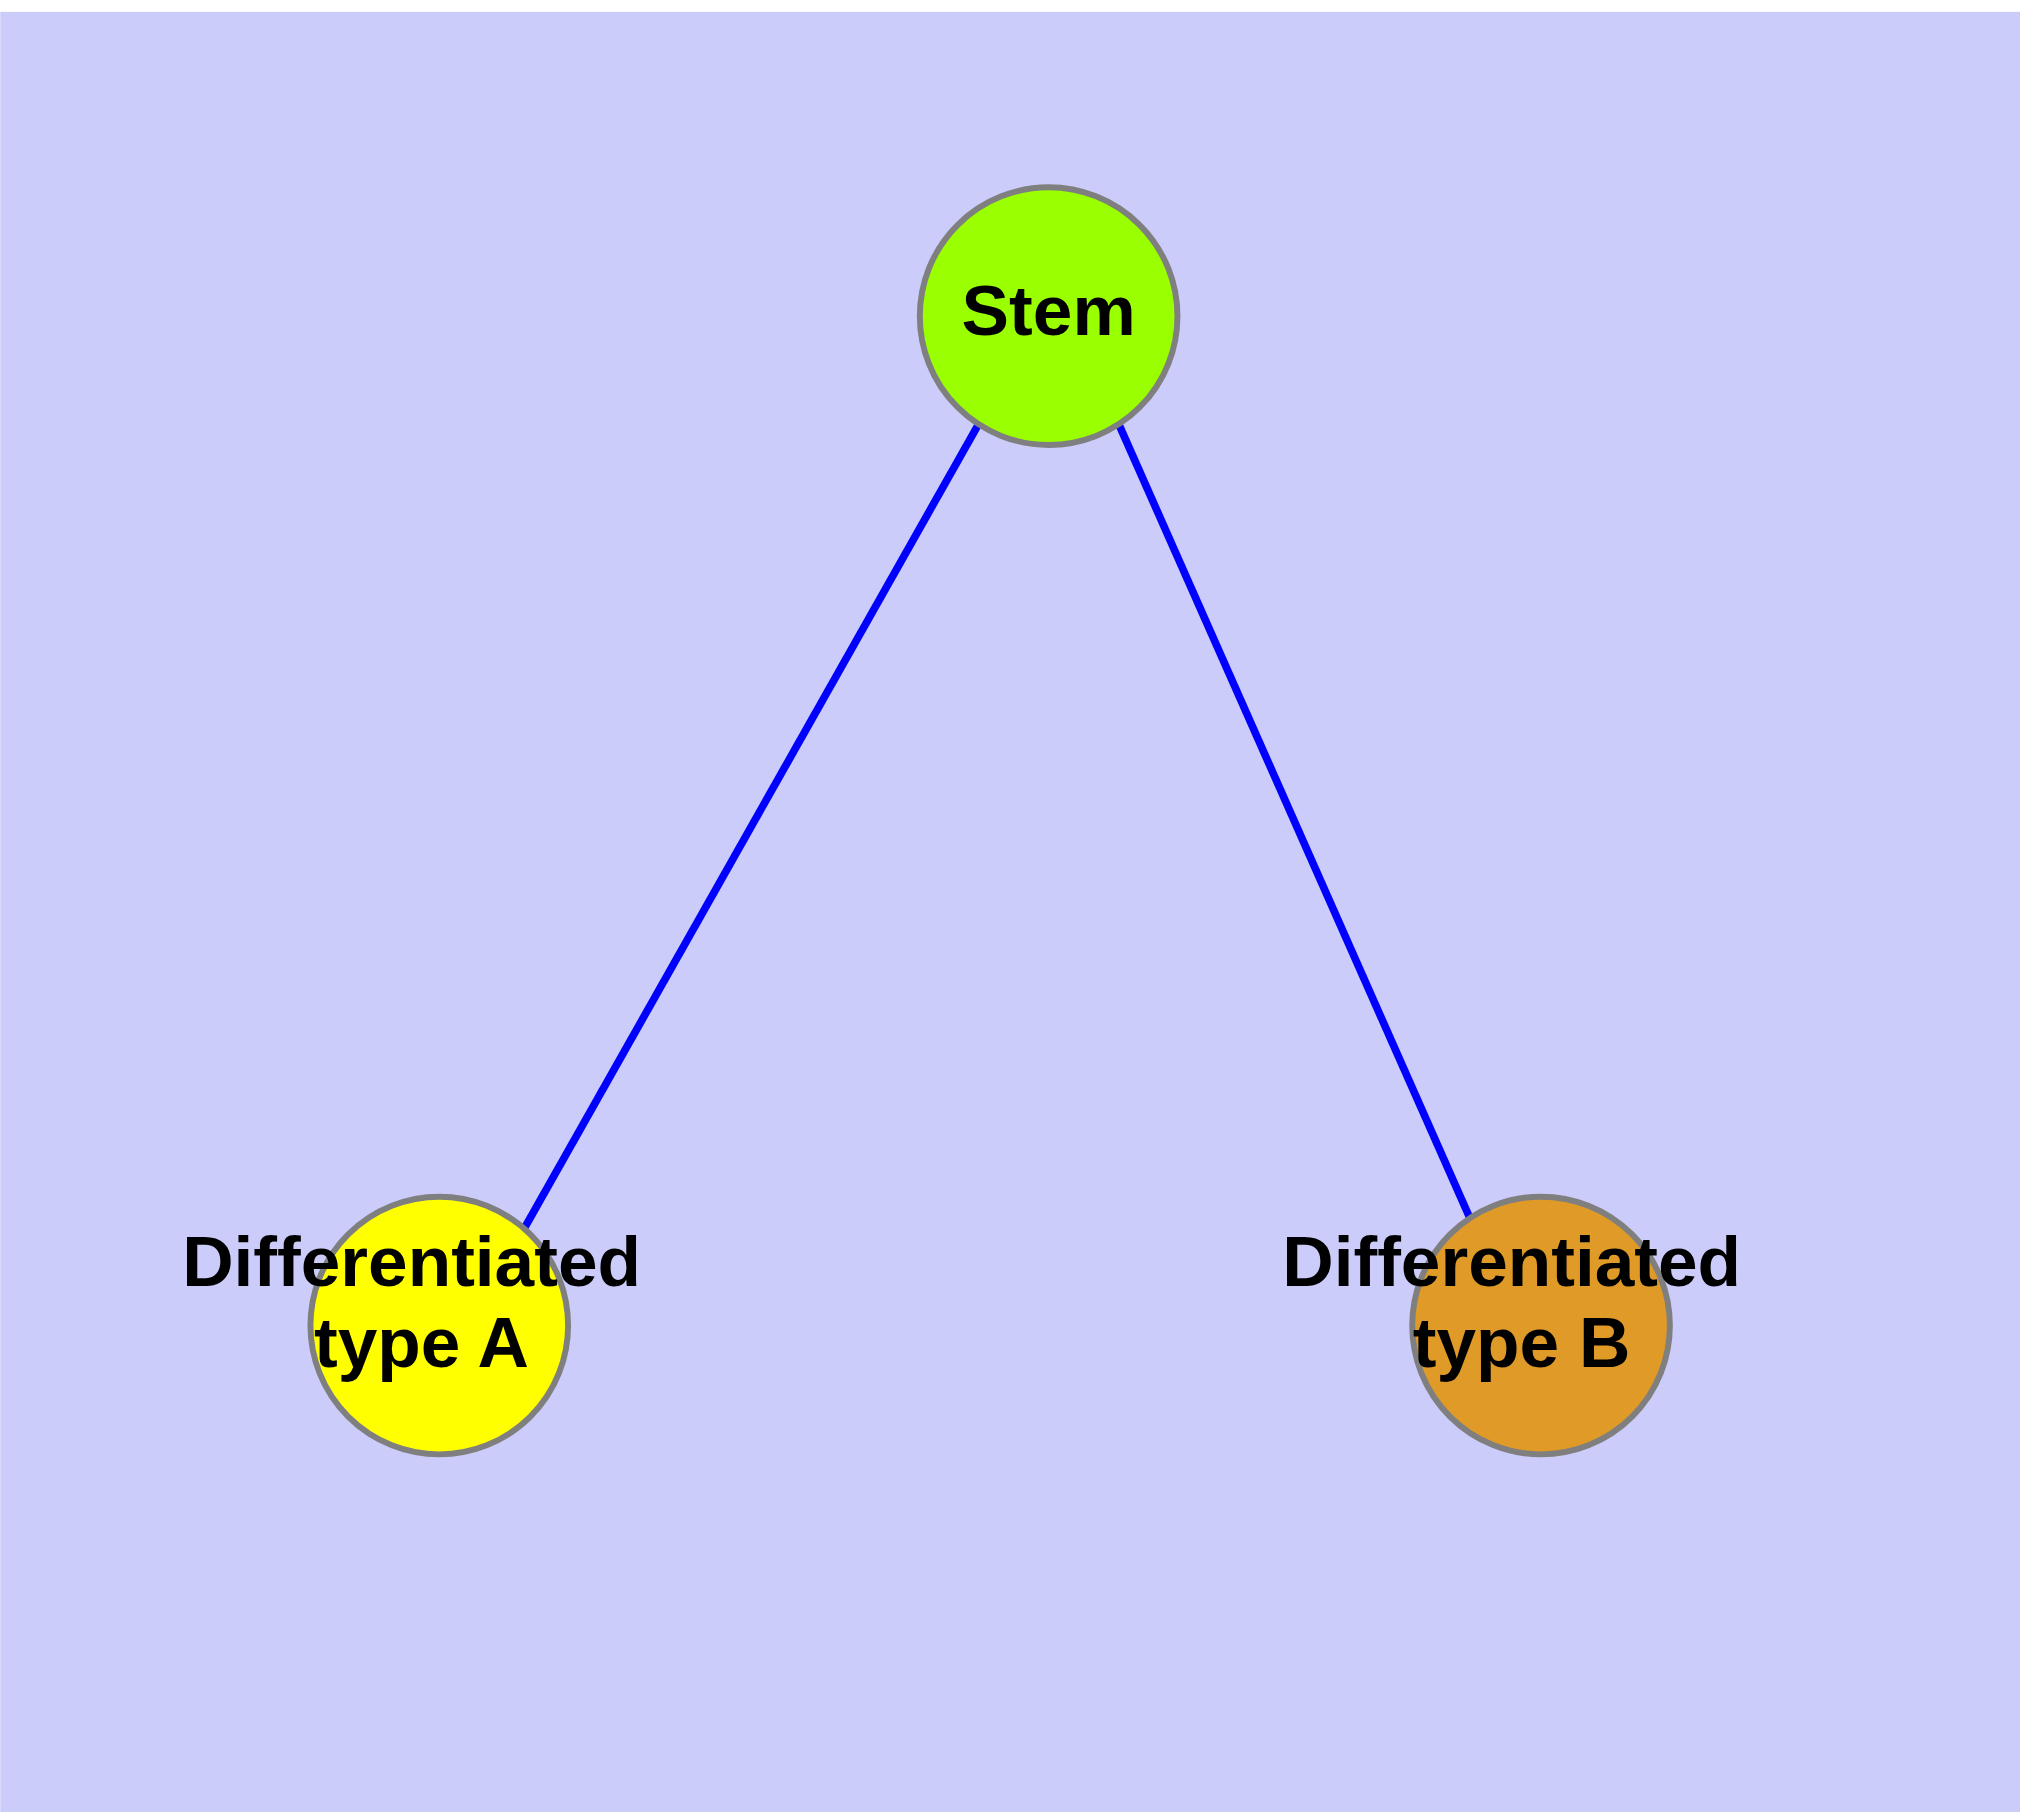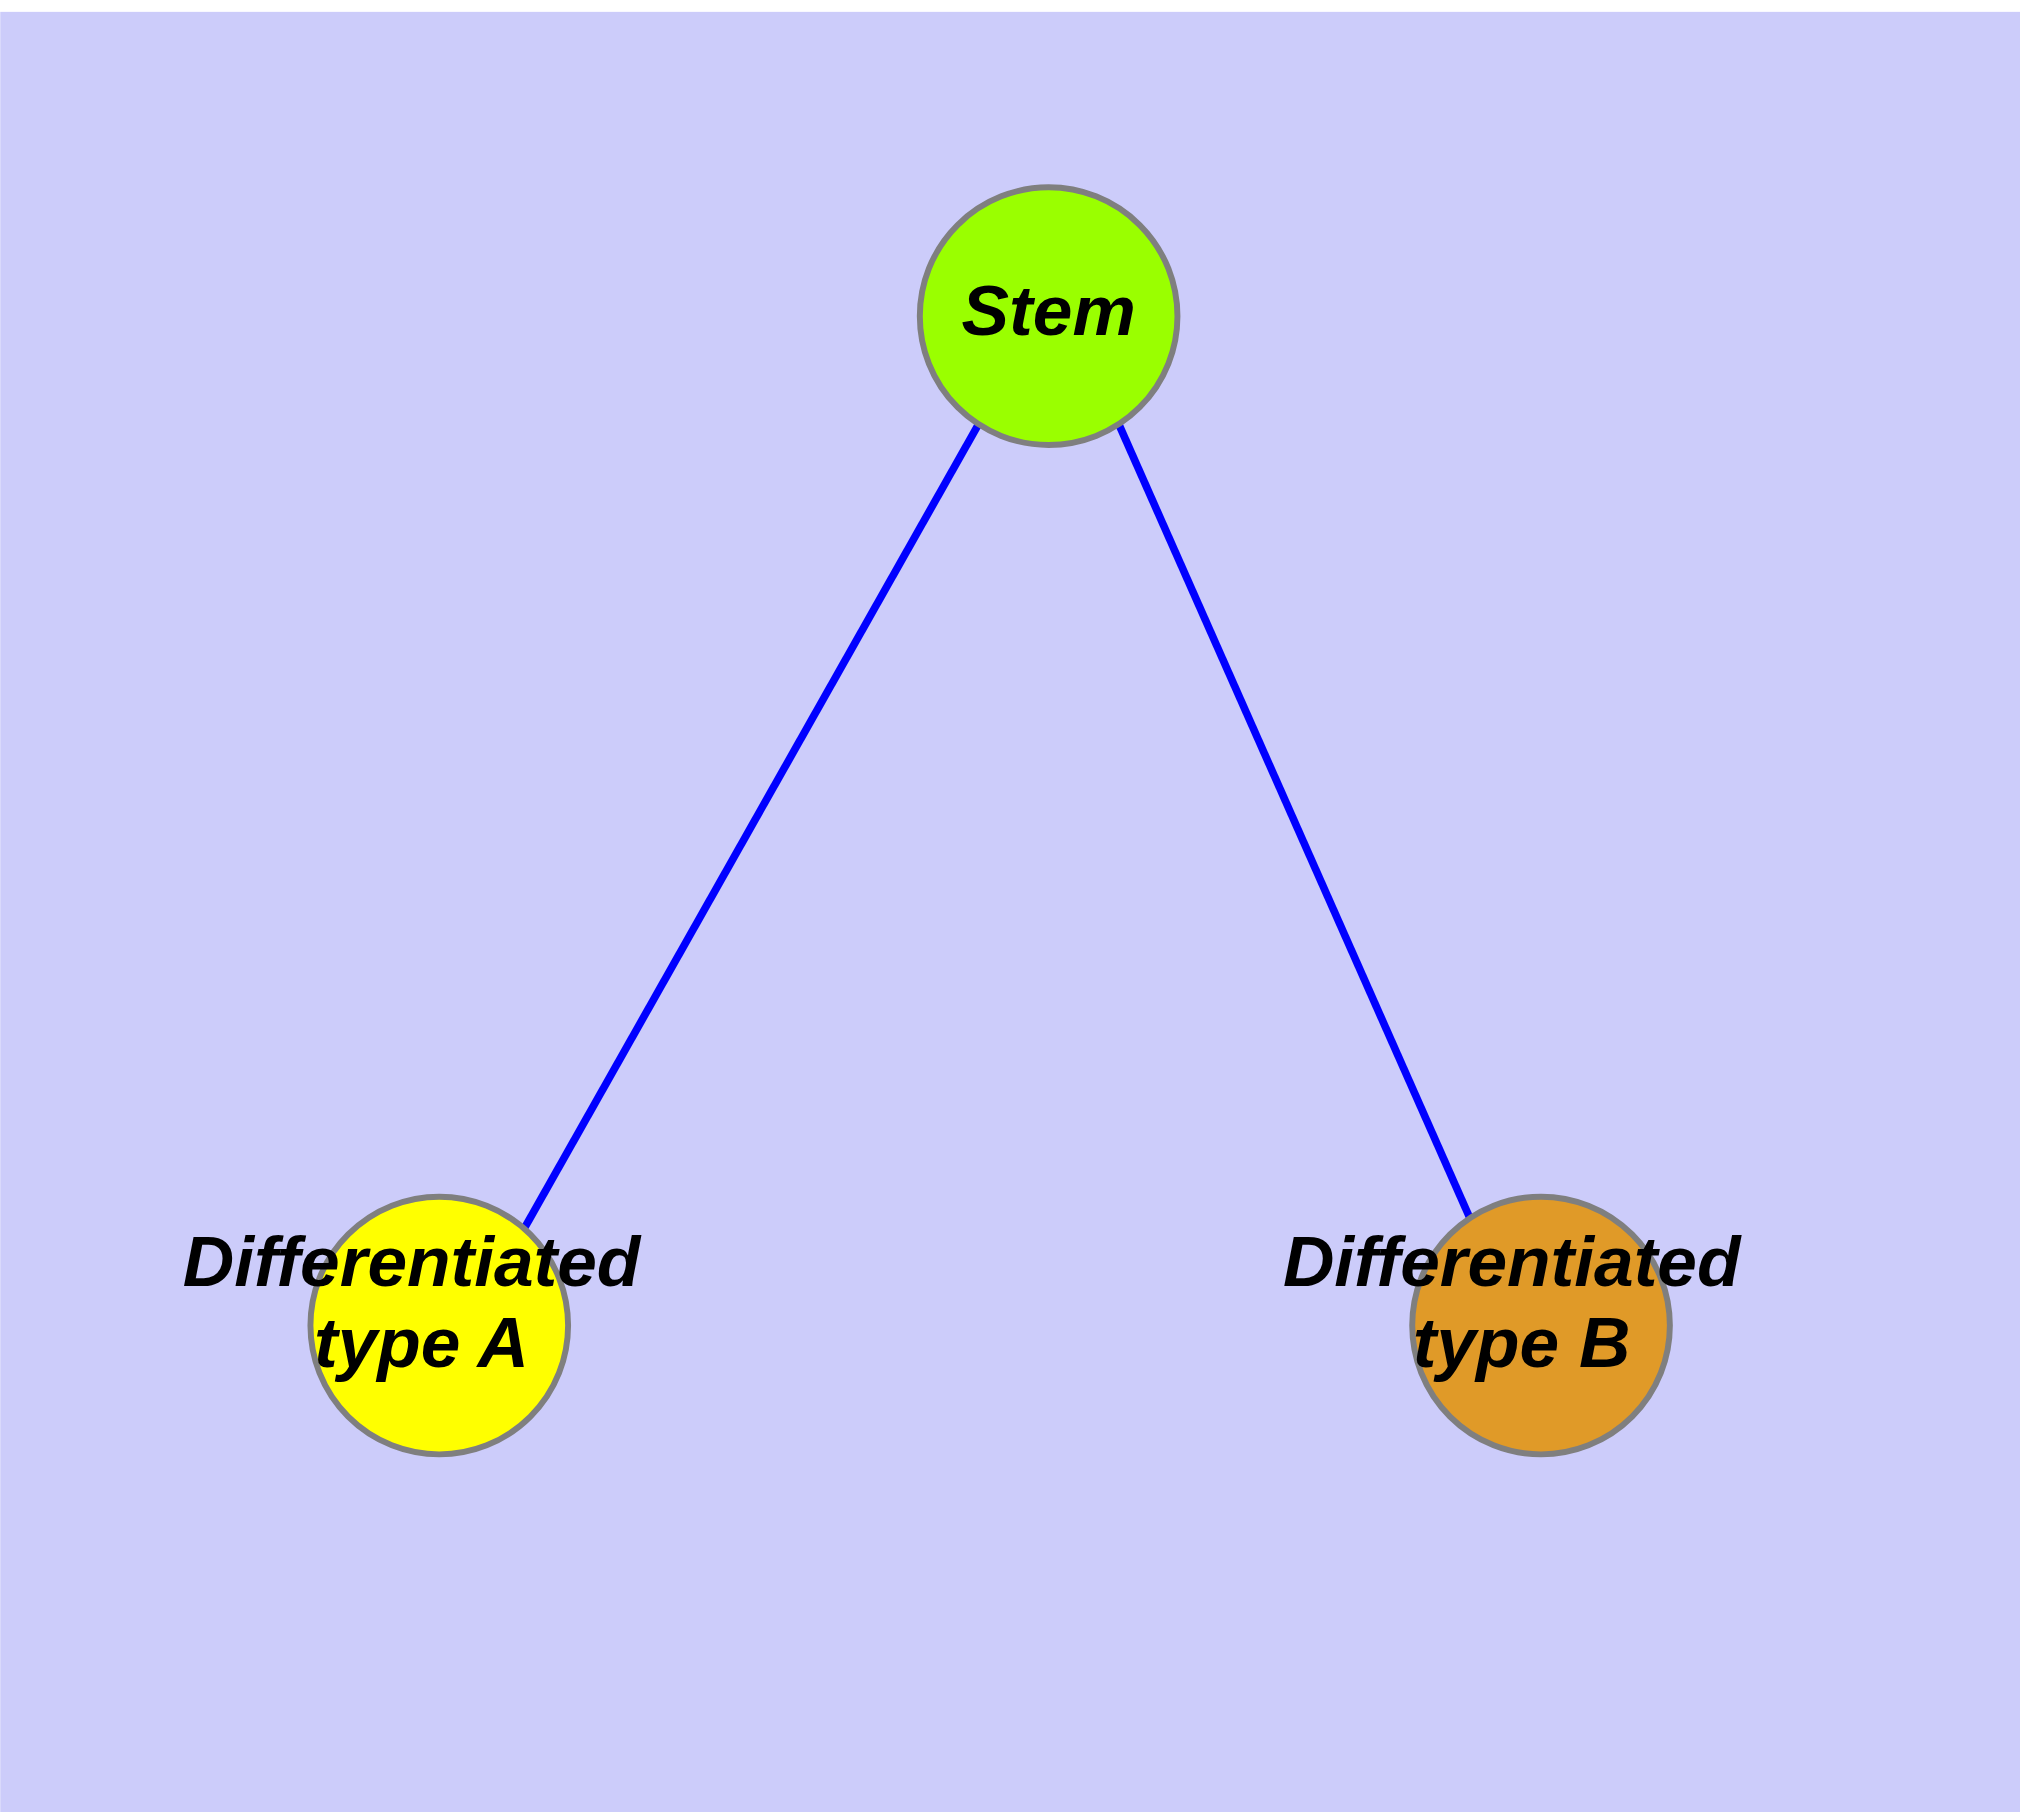--- a/index.html
+++ b/index.html
@@ -33,21 +33,21 @@
     font-weight: bold;
     fill: #000000;
     text-anchor: middle;
     dominant-baseline: middle;
     paint-order: normal;
   }
 </style>
 </head>
 <body>
 
-<div id="graph-canvas" style="background: rgb(255, 255, 255); font-style: italic;">
+<div id="graph-canvas" style="background: rgb(255, 255, 255);">
   <svg id="graph-svg" viewBox="0 0 2384 2138">
 
     <rect id="plot-background" x="0" y="14" width="2384" height="2124" fill="#ccccfa"></rect>
 
     <g id="edges-layer">
       <line id="edge-stem-diff-a" x1="1154" y1="501" x2="618" y2="1450" stroke="#0000ff" stroke-width="9" stroke-linecap="butt"></line>
       <line id="edge-stem-diff-b" x1="1320" y1="501" x2="1737" y2="1444" stroke="#0000ff" stroke-width="9" stroke-linecap="butt"></line>
     </g>
 
     <g id="nodes-layer">

